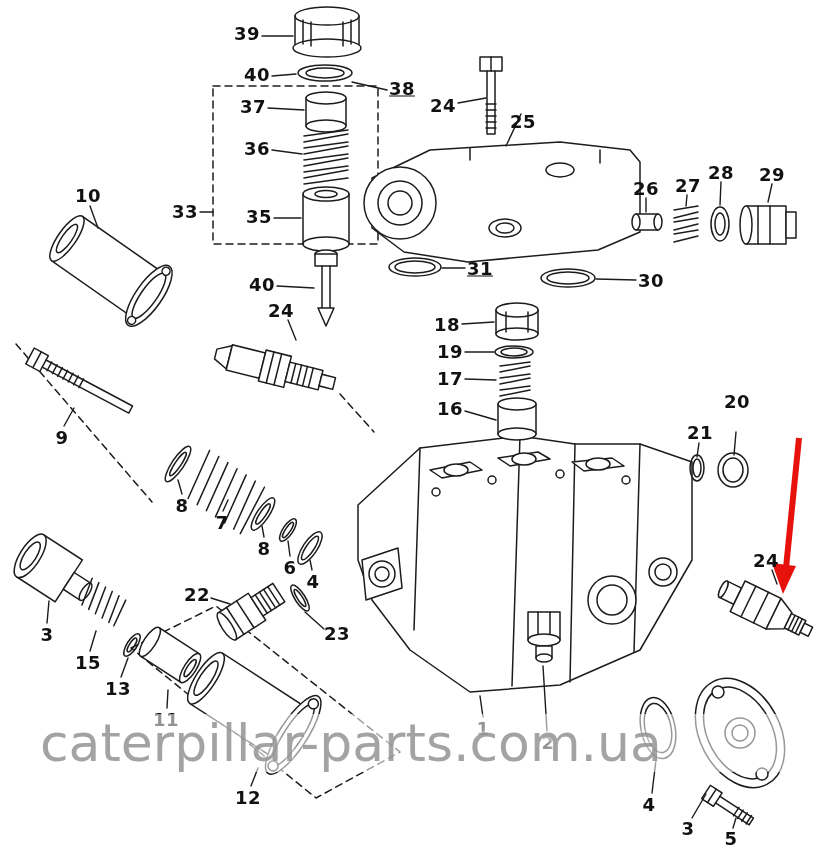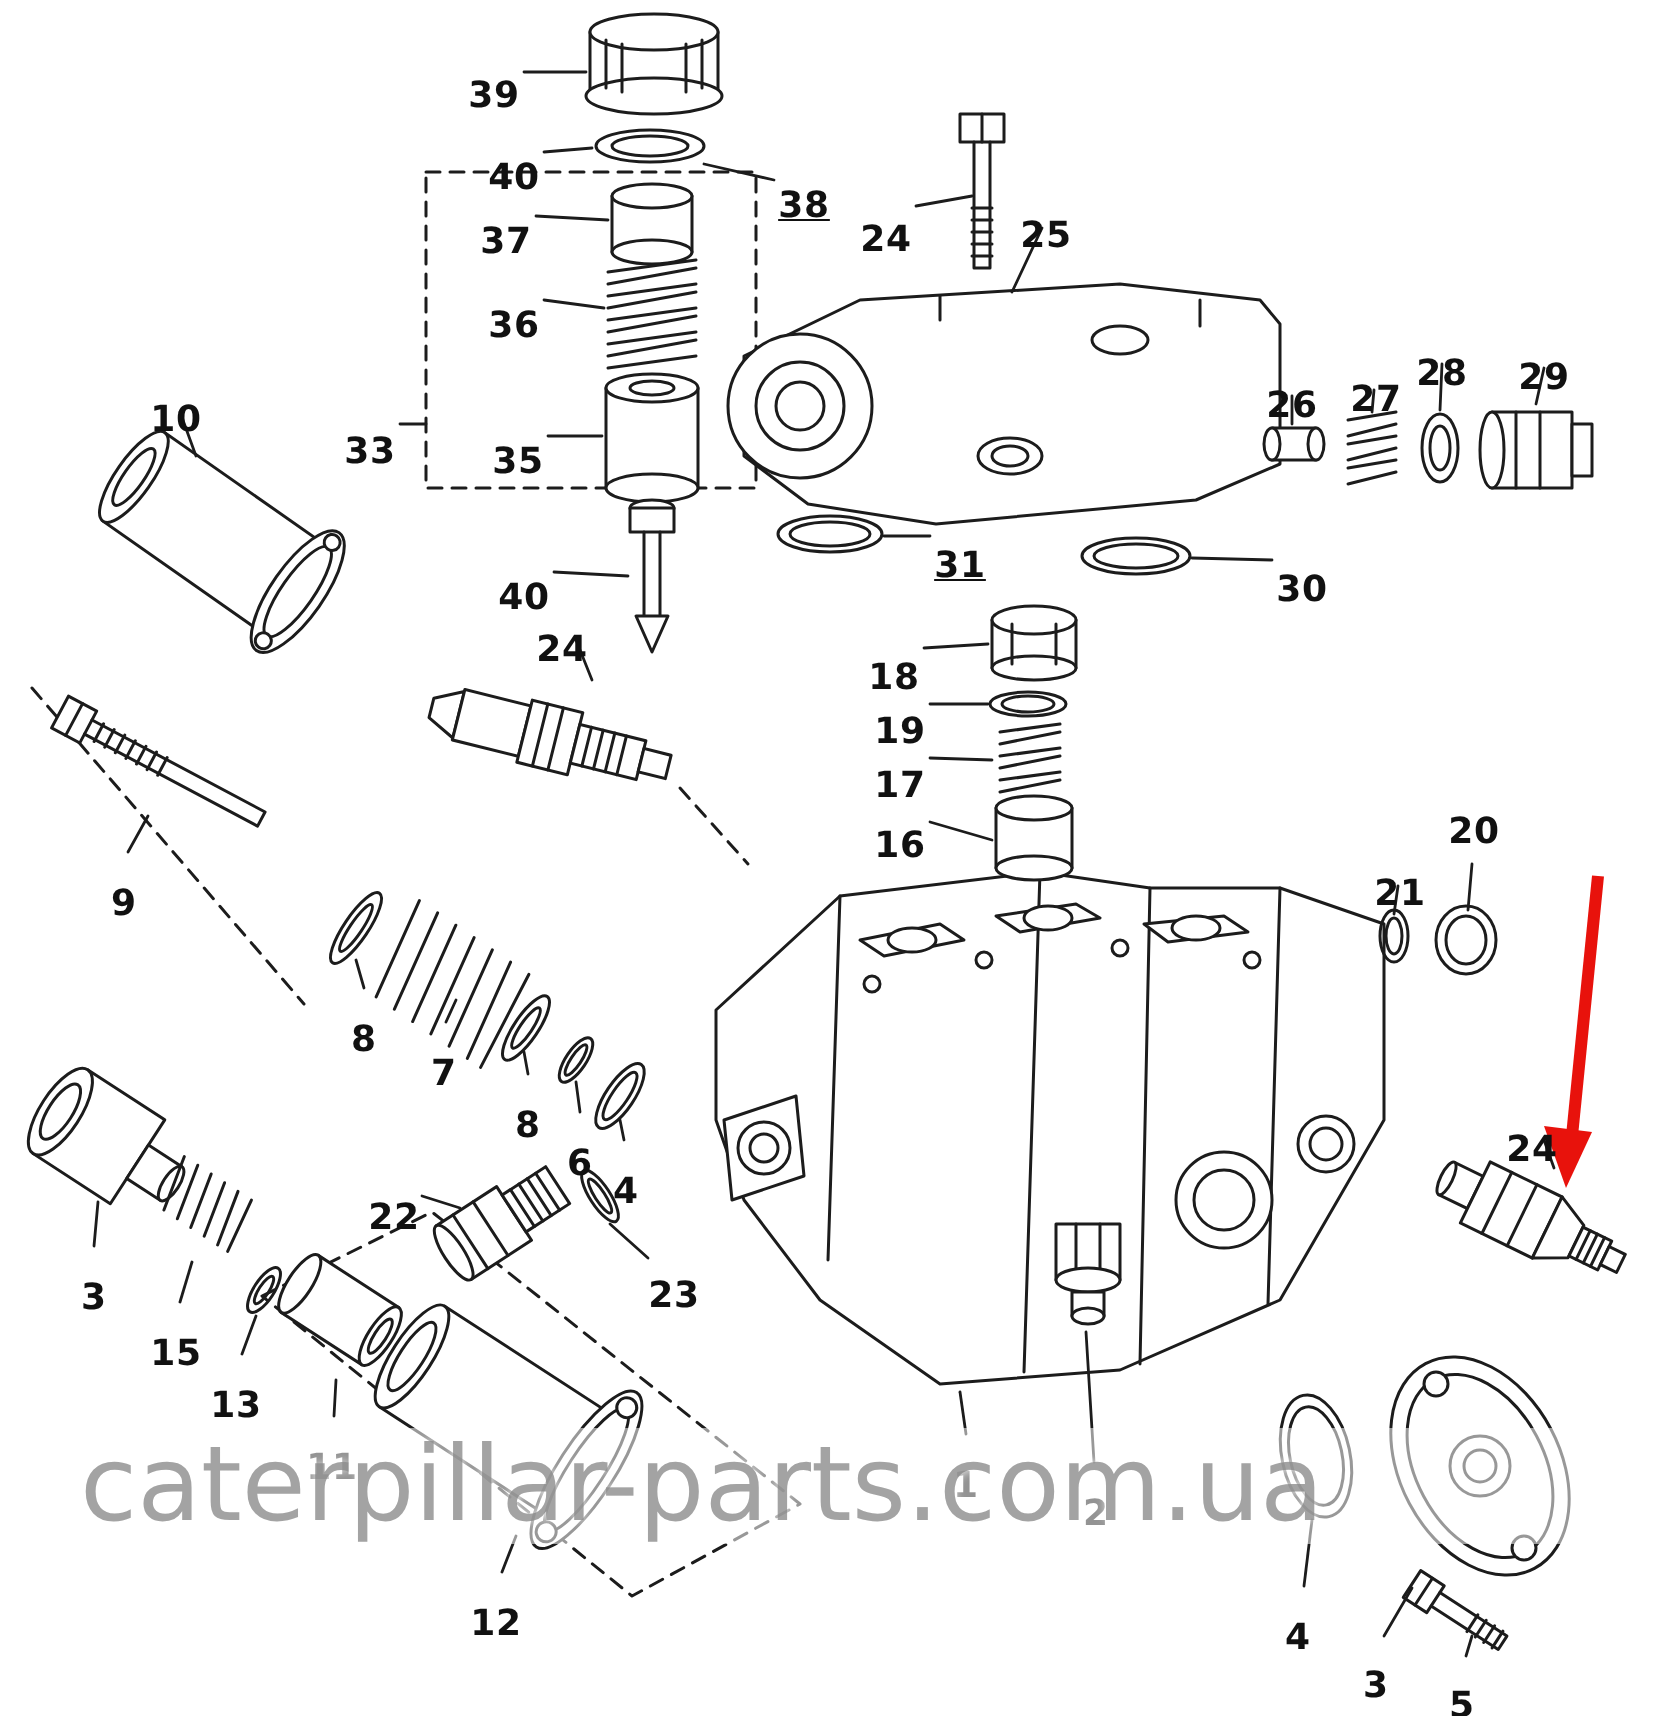--- a/index.html
+++ b/index.html
@@ -1,21 +1,21 @@
 <!DOCTYPE html>
 <html><head>
 <meta charset="utf-8">
 <style>
   html,body{margin:0;padding:0;background:#ffffff;}
   .stage{
     position:relative;width:840px;height:858px;background:#ffffff;
     overflow:hidden;font-family:"DejaVu Sans",sans-serif;
   }
   .artwork{position:absolute;left:0;top:0;width:840px;height:858px;}
-  .labels-layer{position:absolute;left:0;top:0;width:840px;height:672px;pointer-events:none;margin-top:15px;}
+  .labels-layer{position:absolute;left:0;top:0;width:840px;height:672px;pointer-events:none;}
   .part-label{
     position:absolute;transform:translate(-50%,-50%);
     font-weight:bold;font-size:18px;color:#111;letter-spacing:.4px;
     font-family:"DejaVu Sans",sans-serif;white-space:nowrap;
   }
   .publisher{
     position:absolute;left:40px;top:706px;color:#1c1c1c;
     font-weight:bold;font-size:9px;line-height:1.3;z-index:3;
   }
   .publisher .ref{font-size:11.5px;margin-top:7px;letter-spacing:.6px;}
@@ -358,21 +358,21 @@
   <div class="labels-layer" id="labels">
       <div class="part-label" style="left: 247px; top: 33px;">39</div>
       <div class="part-label" style="left: 257px; top: 74px;">40</div>
       <div class="part-label" style="left: 402px; top: 88px; text-decoration: underline;">38</div>
       <div class="part-label" style="left: 253px; top: 106px;">37</div>
       <div class="part-label" style="left: 257px; top: 148px;">36</div>
       <div class="part-label" style="left: 185px; top: 211px;">33</div>
       <div class="part-label" style="left: 259px; top: 216px;">35</div>
       <div class="part-label" style="left: 262px; top: 284px;">40</div>
       <div class="part-label" style="left: 443px; top: 105px;">24</div>
-      <div class="part-label" style="left: 523px; top: 103px;">25</div>
+      <div class="part-label" style="left: 523px; top: 121px;">25</div>
       <div class="part-label" style="left: 646px; top: 188px;">26</div>
       <div class="part-label" style="left: 688px; top: 185px;">27</div>
       <div class="part-label" style="left: 721px; top: 172px;">28</div>
       <div class="part-label" style="left: 772px; top: 174px;">29</div>
       <div class="part-label" style="left: 88px; top: 195px;">10</div>
       <div class="part-label" style="left: 480px; top: 268px; text-decoration: underline;">31</div>
       <div class="part-label" style="left: 651px; top: 280px;">30</div>
       <div class="part-label" style="left: 281px; top: 310px;">24</div>
       <div class="part-label" style="left: 447px; top: 324px;">18</div>
       <div class="part-label" style="left: 450px; top: 351px;">19</div>

